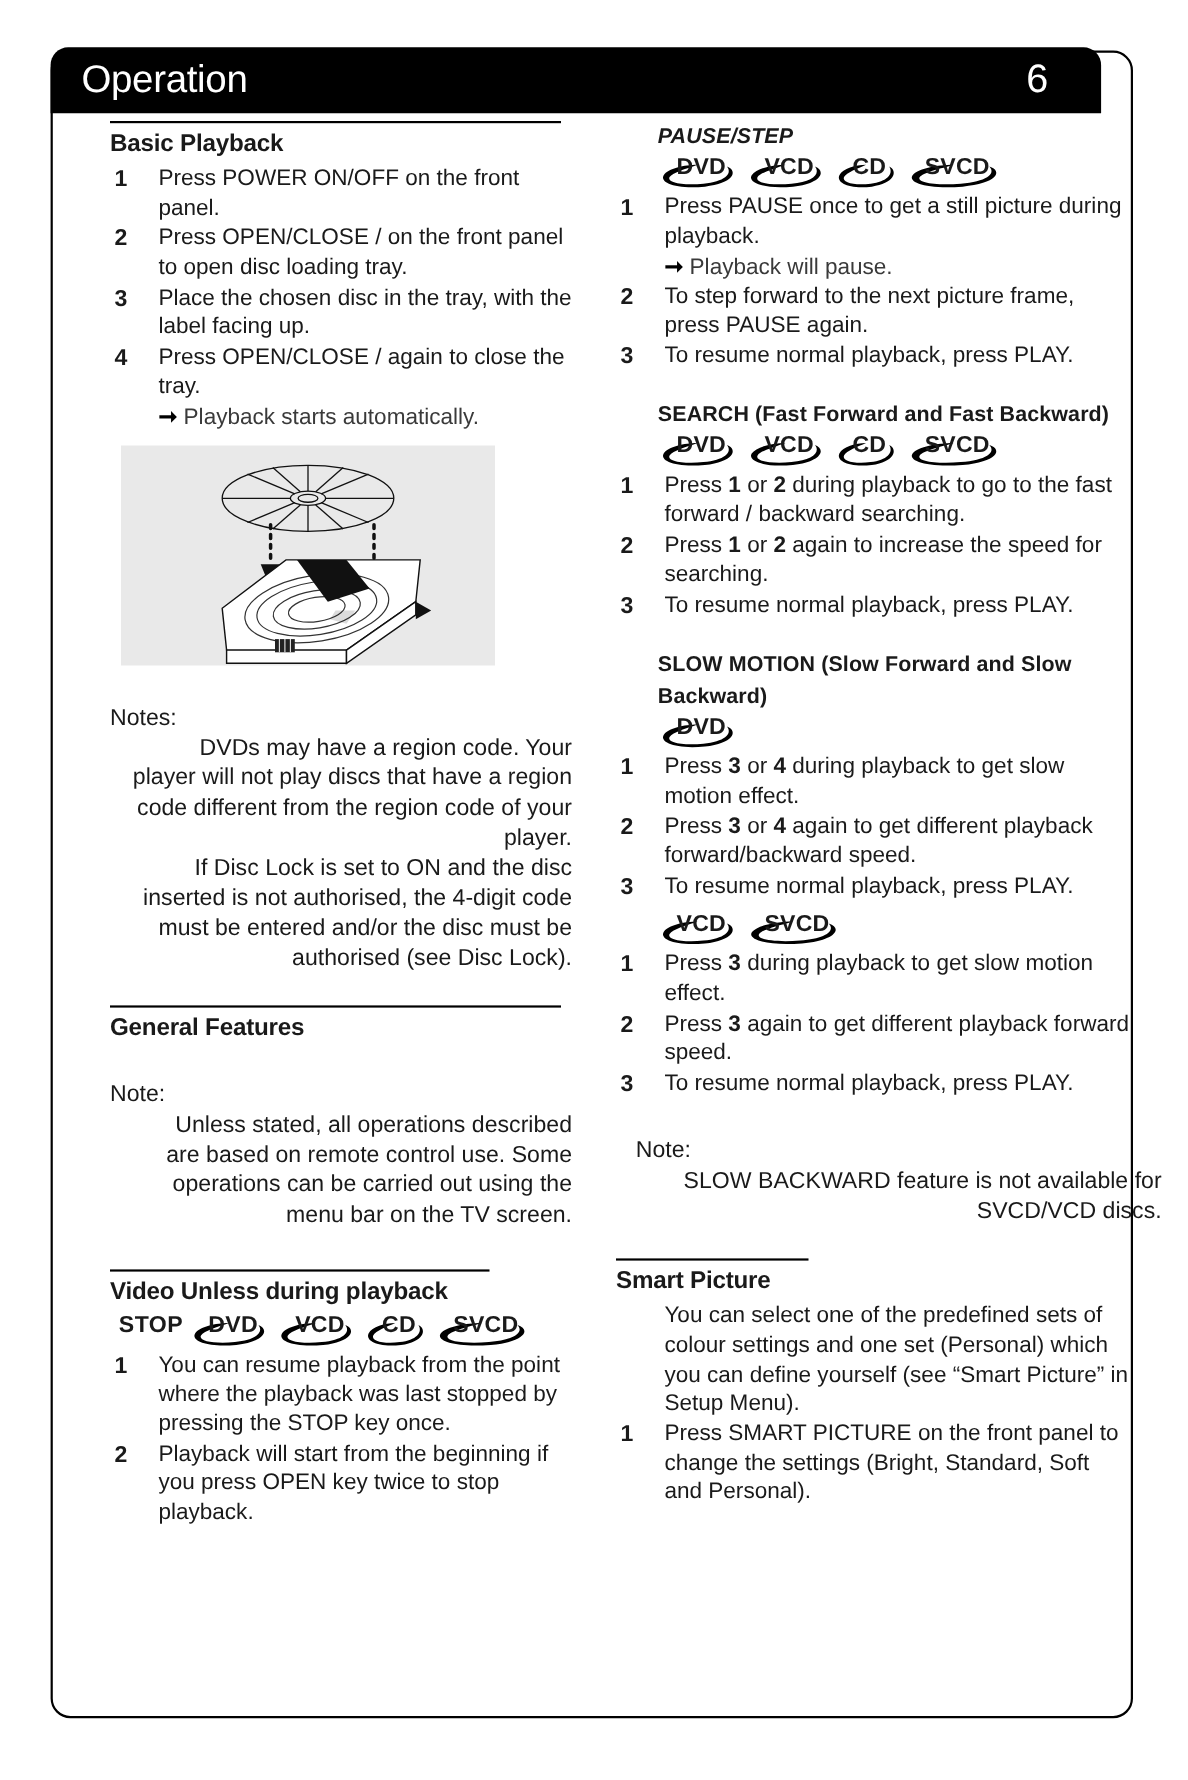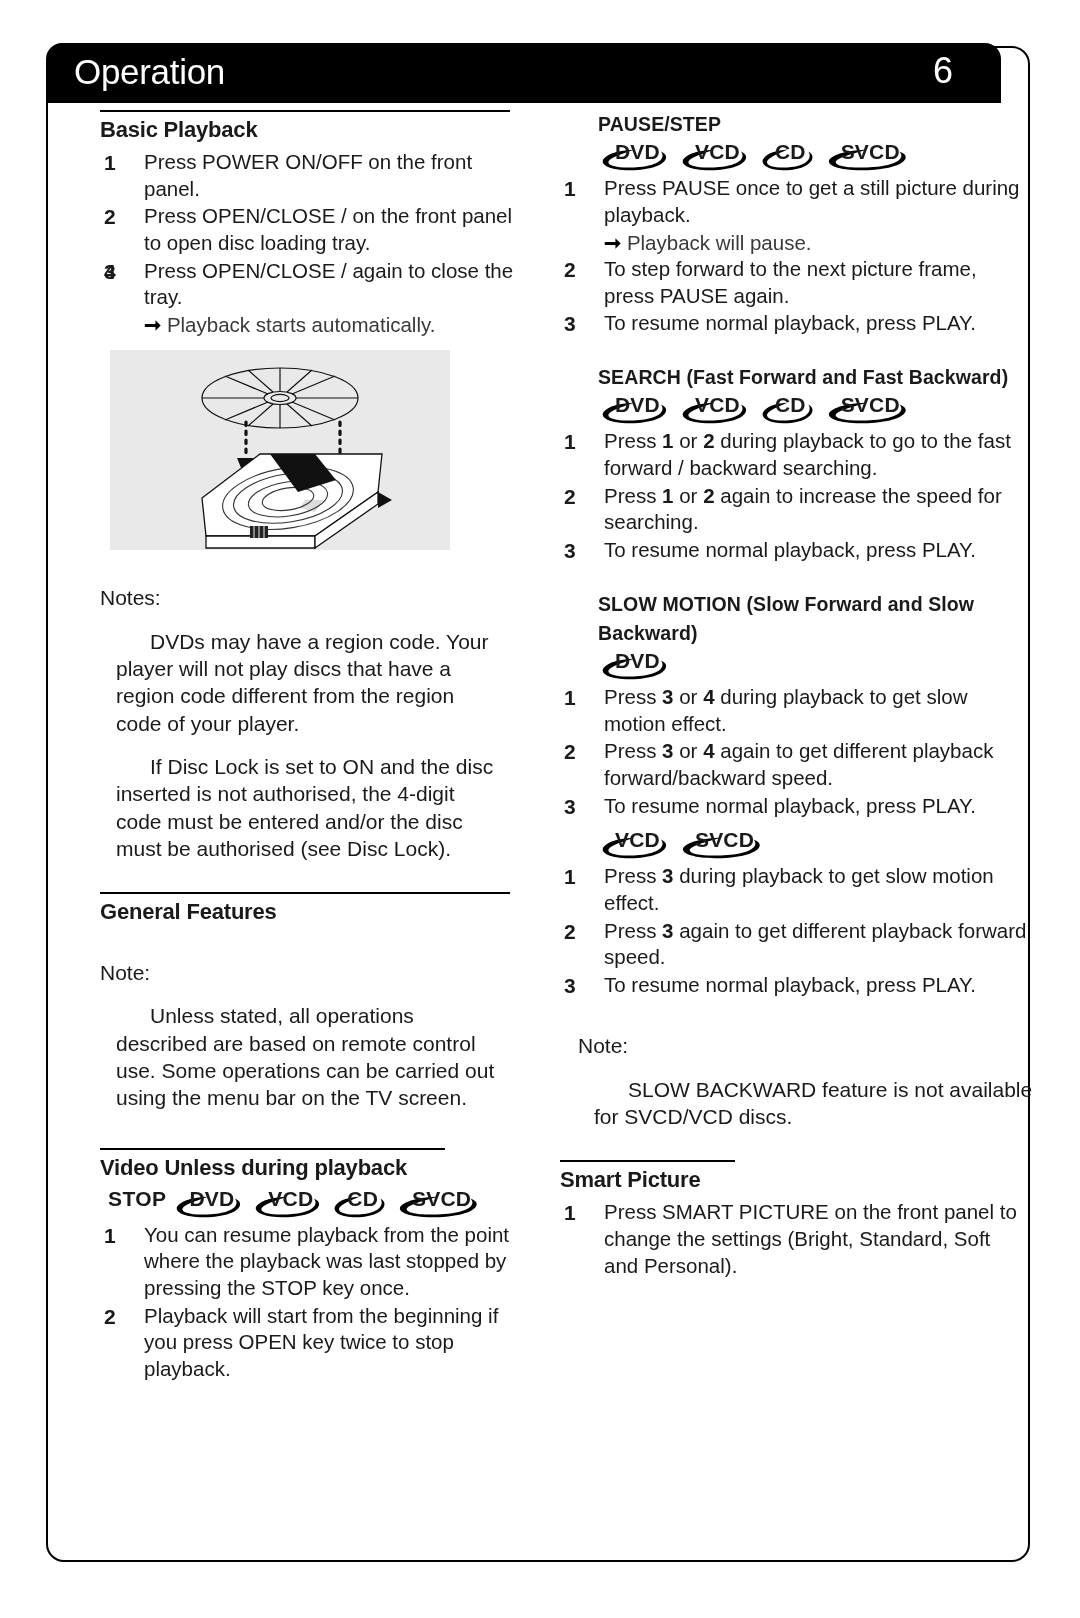--- a/index.html
+++ b/index.html
@@ -123,21 +123,21 @@
   .key { font-weight: bold; }
 
   
   .note-block {
     font-family: "Liberation Sans", sans-serif;
     font-size: 21px;
     line-height: 1.30;
     margin: 0;
   }
   .note-block .note-head { display:block;margin-top:34px; }
-  .note-block p { margin: 16px; text-indent: 34px; }
+  .note-block p { margin: 0; text-indent: 34px; text-align: right; }
 
   
   .badge-row {
     display: flex;
     align-items: flex-end;
     gap: 13px;
     margin: 2px 0 2px 0;
     padding-left: 0;
   }
   .badge-row.indent { padding-left: 44px; }
@@ -200,20 +200,21 @@
       <li>
         <span class="num">1</span>
         <span>Press POWER ON/OFF on the front panel.</span>
       </li>
       <li>
         <span class="num">2</span>
         <span>Press OPEN/CLOSE /   on the front panel to open disc loading tray.</span>
       </li>
       <li>
         <span class="num">3</span>
+        <span>Place the chosen disc in the tray, with the label facing up.</span>
       </li>
       <li>
         <span class="num">4</span>
         <span>Press OPEN/CLOSE /   again to close the tray.</span>
       </li>
     </ol>
     <div class="arrow-line">
       <span class="arr">➞</span>
       <span>Playback starts automatically.</span>
     </div>
@@ -338,21 +339,21 @@
         <span class="num">2</span>
         <span>Playback will start from the beginning if you press OPEN key twice to stop playback.</span>
       </li>
     </ol>
   </div>
 </div>
 
 <div class="column" id="col-right">
 
   <div>
-    <h3 class="caps-title" style="padding-left:38px;">PAUSE/STEP</h3>
+    <h3 class="caps-title" style="padding-left:38px;font-style:italic;">PAUSE/STEP</h3>
 
     <div class="badge-row indent">
       <span class="disc-badge">
         <span class="bt">DVD</span>
         <svg viewBox="0 0 100 30" preserveAspectRatio="none">
           <path d="M88,4 C104,9 96,22 58,25 C20,28 -4,21 2,13 C8,6 30,2 48,2 C34,6 14,10 10,15 C6,21 28,24 56,22 C84,20 96,12 88,4 Z" fill="#000"></path>
         </svg>
       </span>
       <span class="disc-badge">
         <span class="bt">VCD</span>
@@ -501,20 +502,21 @@
 
     <div class="note-block" style="margin-top:24px; padding-left:18px; width:478px;">
       <span class="note-head">Note:</span>
       <p>SLOW BACKWARD feature is not available for SVCD/VCD discs.</p>
     </div>
   </div>
 
   <div style="margin-top:30px;">
     <div class="rule w175"></div>
     <h2 class="section-title">Smart Picture</h2>
+    <div class="plain-para">You can select one of the predefined sets of colour settings and one set (Personal) which you can define yourself (see “Smart Picture” in Setup Menu).</div>
     <ol class="steps">
       <li>
         <span class="num">1</span>
         <span>Press SMART PICTURE on the front panel to change the settings (Bright, Standard, Soft and Personal).</span>
       </li>
     </ol>
   </div>
 </div>
 
 </body></html>

